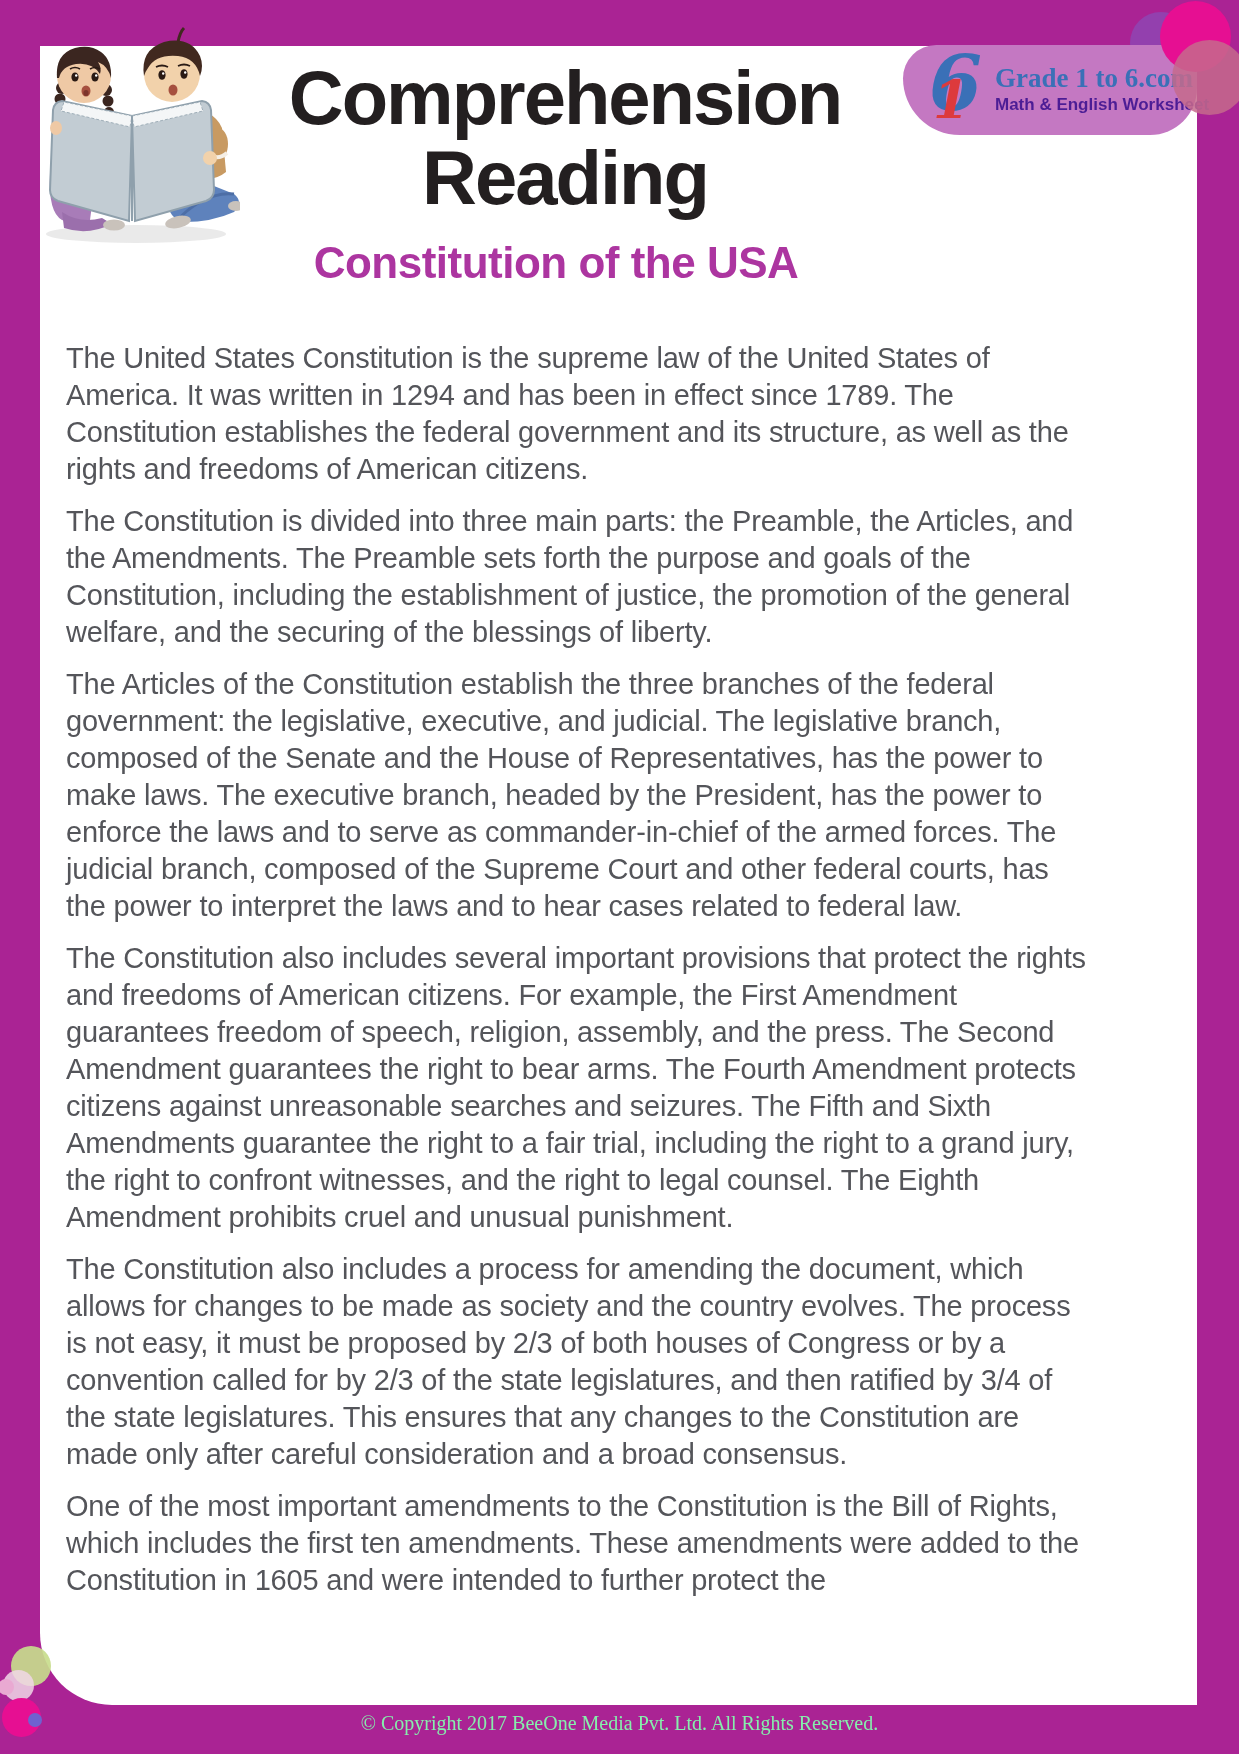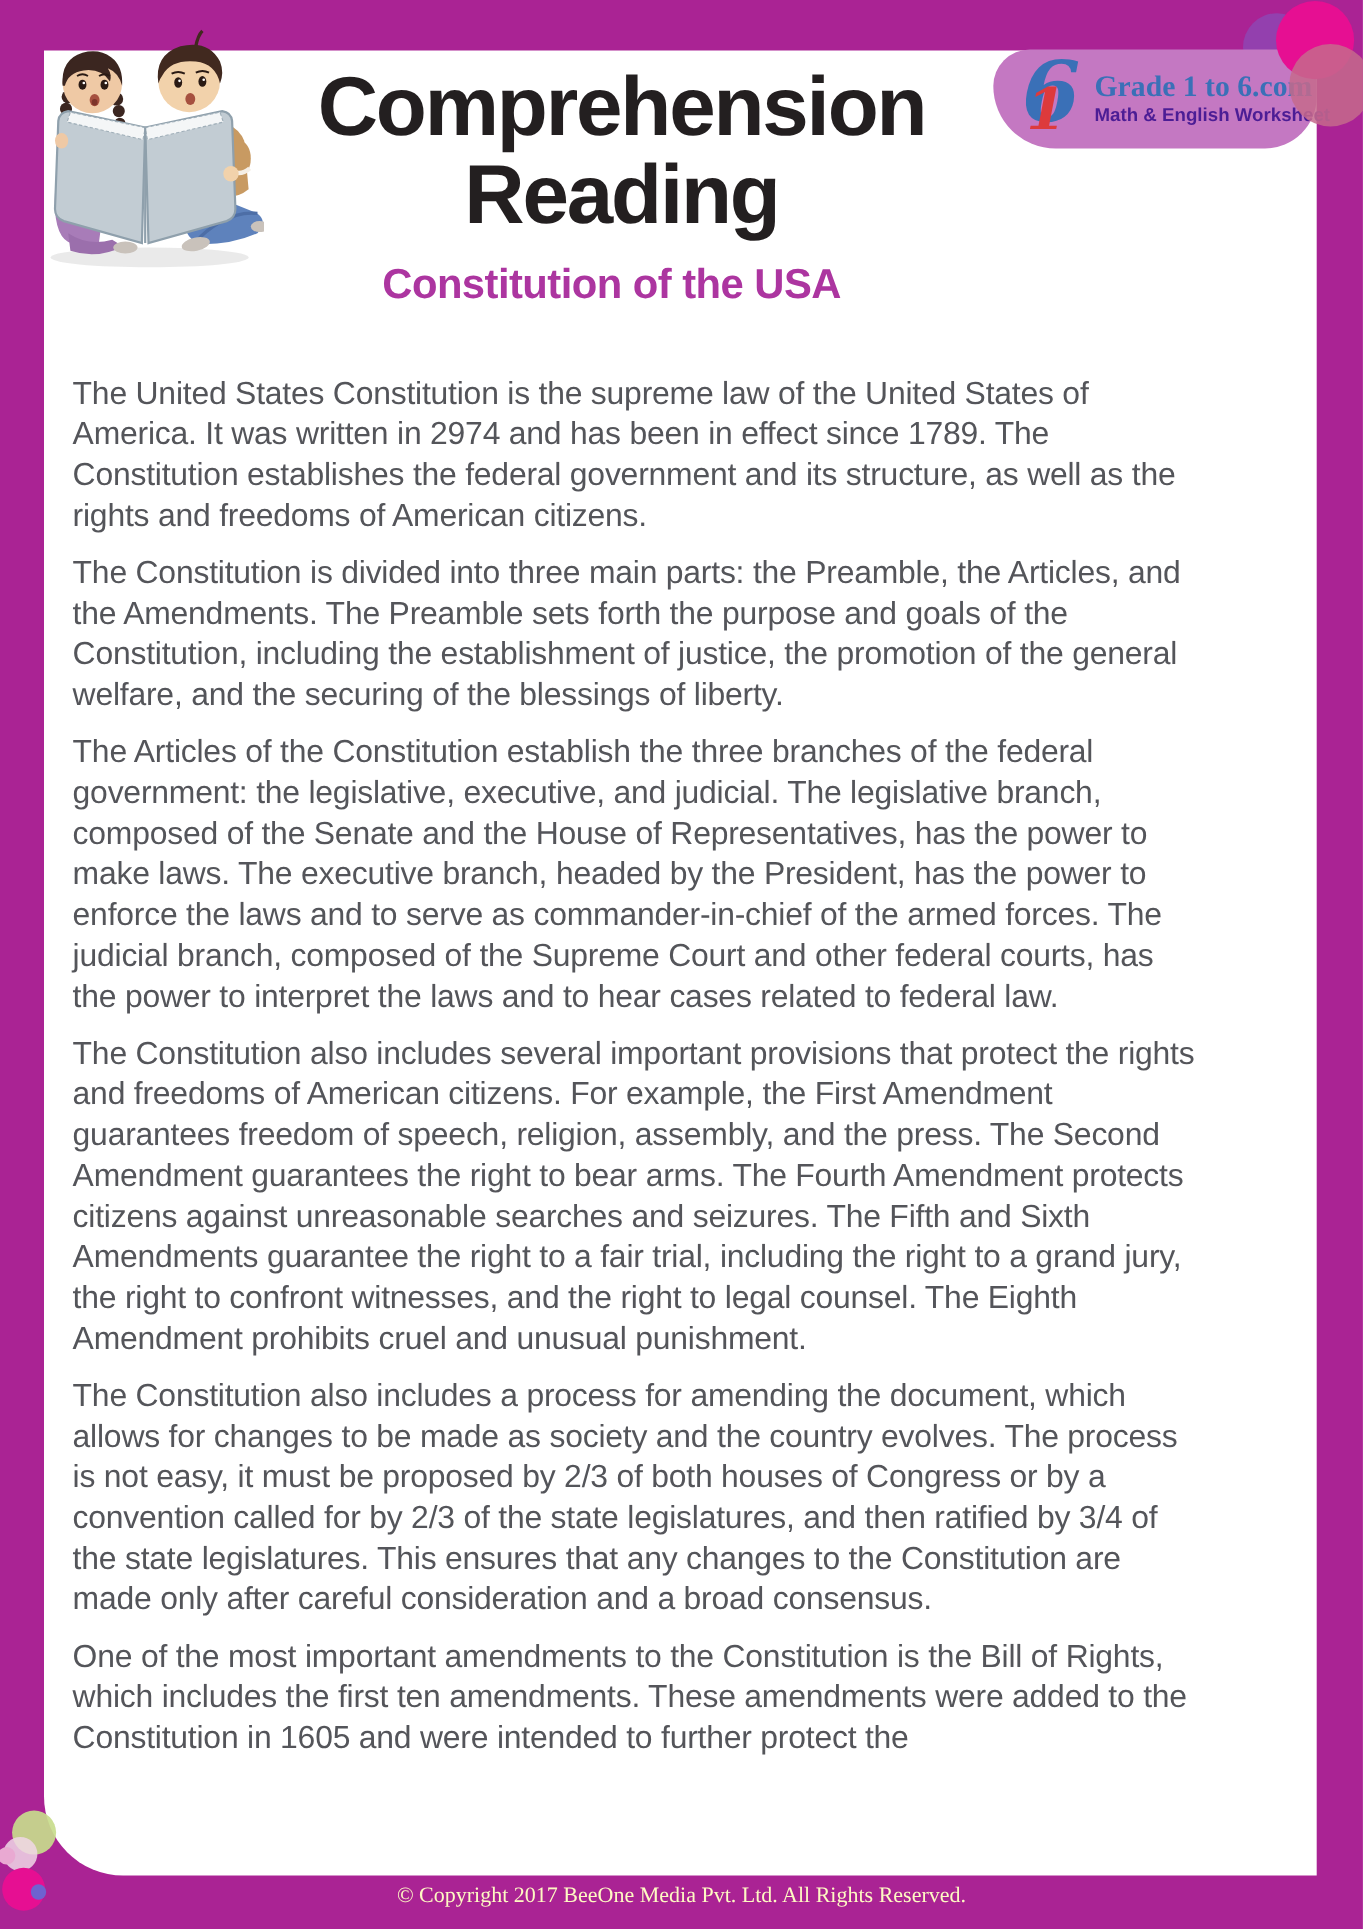--- a/index.html
+++ b/index.html
@@ -16,21 +16,21 @@
   .kids-illustration{position:absolute;left:28px;top:24px;z-index:6;}
   
   .page-title{
     position:absolute;top:58px;left:565px;transform:translateX(-50%);
     z-index:3;text-align:center;white-space:nowrap;
     font-weight:800;font-size:76px;line-height:80px;color:#231F20;letter-spacing:-2px;
   }
   .worksheet-subtitle{
     position:absolute;top:238px;left:556px;transform:translateX(-50%);
     z-index:3;white-space:nowrap;
-    font-weight:700;font-size:38px;color:#AC35A0;letter-spacing:-0.5px;
+    font-weight:700;font-size:44px;color:#AC35A0;letter-spacing:-0.5px;
   }
   
   .logo-badge{
     position:absolute;right:42px;top:45px;width:294px;height:90px;z-index:5;
     background:#C478C2;border-radius:34px 0 48px 58px;
     display:flex;align-items:center;padding:0 14px 0 26px;box-sizing:border-box;gap:4px;
   }
   .logo-glyph{position:relative;width:62px;height:84px;flex:0 0 auto;}
   .logo-six{
     position:absolute;left:0;top:-6px;
@@ -53,21 +53,21 @@
   }
   
   .article-body{
     position:absolute;left:66px;top:340px;width:1022px;z-index:2;
     font-size:29px;line-height:37px;color:#54555A;letter-spacing:-0.2px;
   }
   .article-body p{margin:0 0 15px 0;}
   
   .copyright-footer{
     position:absolute;left:0;top:1712px;width:100%;z-index:2;text-align:center;
-    font-family:"Liberation Serif",serif;font-size:20px;color:#fef9c3;
+    font-family:"Liberation Serif",serif;font-size:20px;color:#86efac;
   }
   
   .deco{position:absolute;border-radius:50%;}
   .circle-tr-purple{left:1130px;top:12px;width:62px;height:62px;background:#9340AE;z-index:4;}
   .circle-tr-pink{left:1160px;top:1px;width:71px;height:71px;background:#E60F92;z-index:6;}
   .circle-tr-rose{left:1172px;top:40px;width:75px;height:75px;background:#C56A8C;opacity:0.85;z-index:6;}
   .circle-bl-green{left:11px;top:1646px;width:40px;height:40px;background:#C8DC8C;opacity:0.92;z-index:10;}
   .circle-bl-palepink{left:3px;top:1670px;width:31px;height:31px;background:#F0D7E6;opacity:0.85;z-index:11;}
   .circle-bl-smallpink{left:-2px;top:1679px;width:16px;height:16px;background:#E9A9D2;z-index:11;}
   .circle-bl-pink{left:2px;top:1698px;width:39px;height:39px;background:#E60F92;z-index:12;}
@@ -151,21 +151,21 @@
     <span class="logo-six">6</span>
     <span class="logo-one">1</span>
   </div>
   <div class="logo-text">
     <span class="logo-site-name">Grade 1 to 6.com</span>
     <span class="logo-tagline">Math &amp; English Worksheet</span>
   </div>
 </div>
 
 <div class="article-body">
-  <p>The United States Constitution is the supreme law of the United States of America. It was written in 2974 and has been in effect since 1789. The Constitution establishes the federal government and its structure, as well as the rights and freedoms of American citizens.</p>
+  <p>The United States Constitution is the supreme law of the United States of America. It was written in 1294 and has been in effect since 1789. The Constitution establishes the federal government and its structure, as well as the rights and freedoms of American citizens.</p>
   <p>The Constitution is divided into three main parts: the Preamble, the Articles, and the Amendments. The Preamble sets forth the purpose and goals of the Constitution, including the establishment of justice, the promotion of the general welfare, and the securing of the blessings of liberty.</p>
   <p>The Articles of the Constitution establish the three branches of the federal government: the legislative, executive, and judicial. The legislative branch, composed of the Senate and the House of Representatives, has the power to make laws. The executive branch, headed by the President, has the power to enforce the laws and to serve as commander-in-chief of the armed forces. The judicial branch, composed of the Supreme Court and other federal courts, has the power to interpret the laws and to hear cases related to federal law.</p>
   <p>The Constitution also includes several important provisions that protect the rights and freedoms of American citizens. For example, the First Amendment guarantees freedom of speech, religion, assembly, and the press. The Second Amendment guarantees the right to bear arms. The Fourth Amendment protects citizens against unreasonable searches and seizures. The Fifth and Sixth Amendments guarantee the right to a fair trial, including the right to a grand jury, the right to confront witnesses, and the right to legal counsel. The Eighth Amendment prohibits cruel and unusual punishment.</p>
   <p>The Constitution also includes a process for amending the document, which allows for changes to be made as society and the country evolves. The process is not easy, it must be proposed by 2/3 of both houses of Congress or by a convention called for by 2/3 of the state legislatures, and then ratified by 3/4 of the state legislatures. This ensures that any changes to the Constitution are made only after careful consideration and a broad consensus.</p>
   <p>One of the most important amendments to the Constitution is the Bill of Rights, which includes the first ten amendments. These amendments were added to the Constitution in 1605 and were intended to further protect the</p>
 </div>
 
 <div class="copyright-footer">© Copyright 2017 BeeOne Media Pvt. Ltd. All Rights Reserved.</div>
 
 <div class="deco circle-tr-purple"></div>

